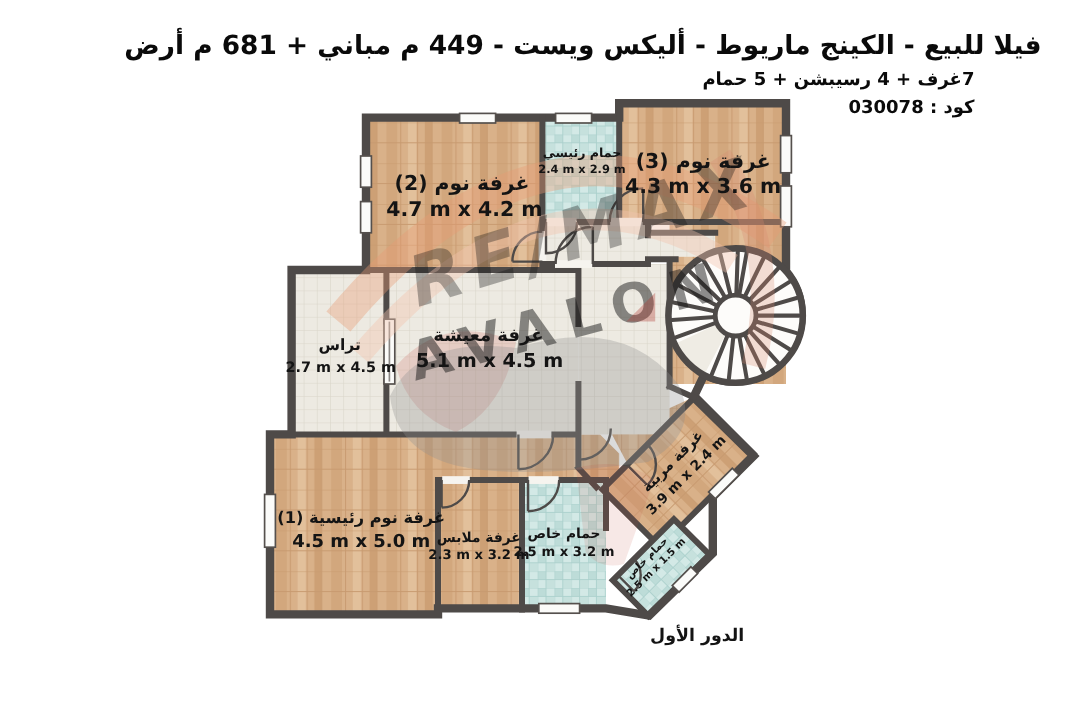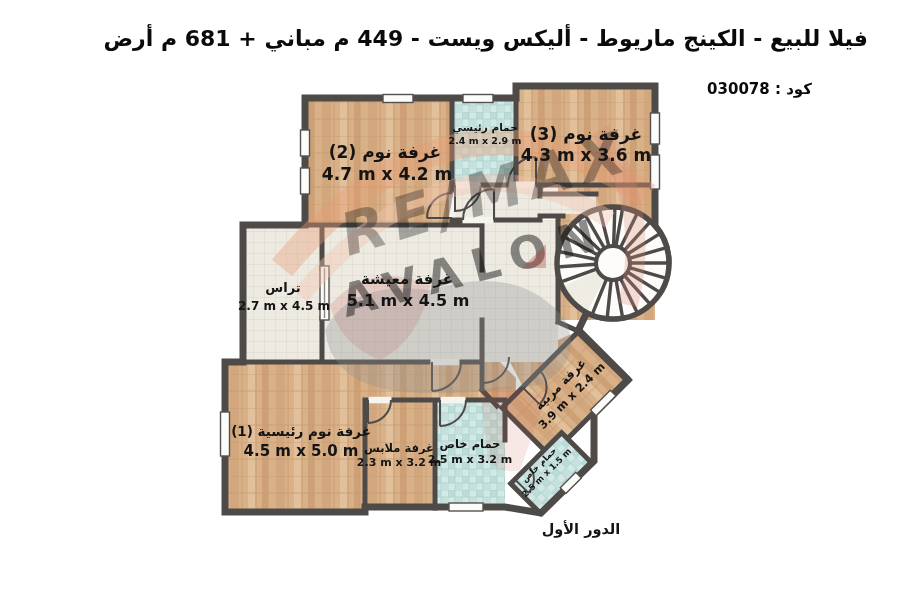--- a/index.html
+++ b/index.html
@@ -11,20 +11,21 @@
   .hdr-code{top:80px;right:88px;font-size:15px;font-weight:600;}
   svg text{font-family:"DejaVu Sans","Liberation Sans",sans-serif;fill:#141414;}
   .room-name,.room-dims{font-weight:bold;}
 </style>
 </head>
 <body>
 
 <div class="canvas">
 
   <div class="hdr hdr-title">فيلا للبيع - الكينج ماريوط - أليكس ويست - 449 م مباني + 681 م أرض</div>
+  <div class="hdr hdr-sub">7غرف + 4 رسيبشن + 5 حمام</div>
   <div class="hdr hdr-code">كود : 030078</div>
 
   <svg width="900" height="599" viewBox="0 0 900 599" style="position:absolute;left:0;top:0;">
     <defs>
       <pattern id="wood" width="46" height="34" patternUnits="userSpaceOnUse">
         <rect width="46" height="34" fill="#d9b189"></rect>
         <rect x="0" width="9" height="34" fill="#d2a77d"></rect>
         <rect x="18" width="7" height="34" fill="#e2c09b"></rect>
         <rect x="32" width="6" height="34" fill="#cda075"></rect>
         <path d="M0 0H46M0 17H46" stroke="#c79a6f" stroke-width="0.8"></path>

